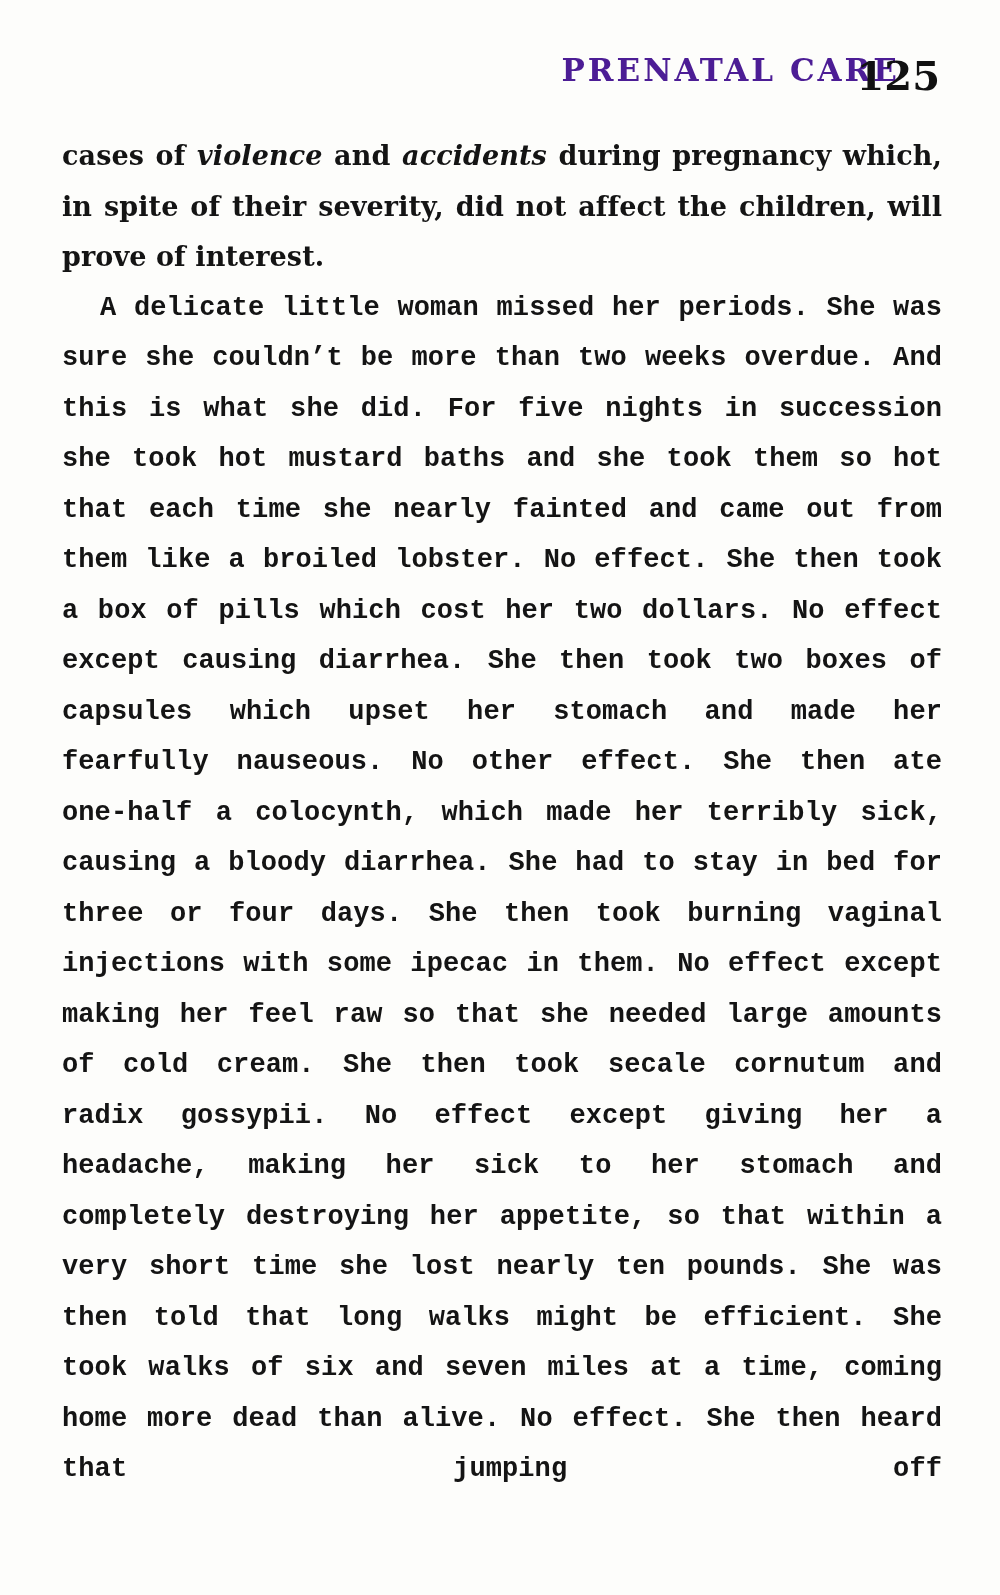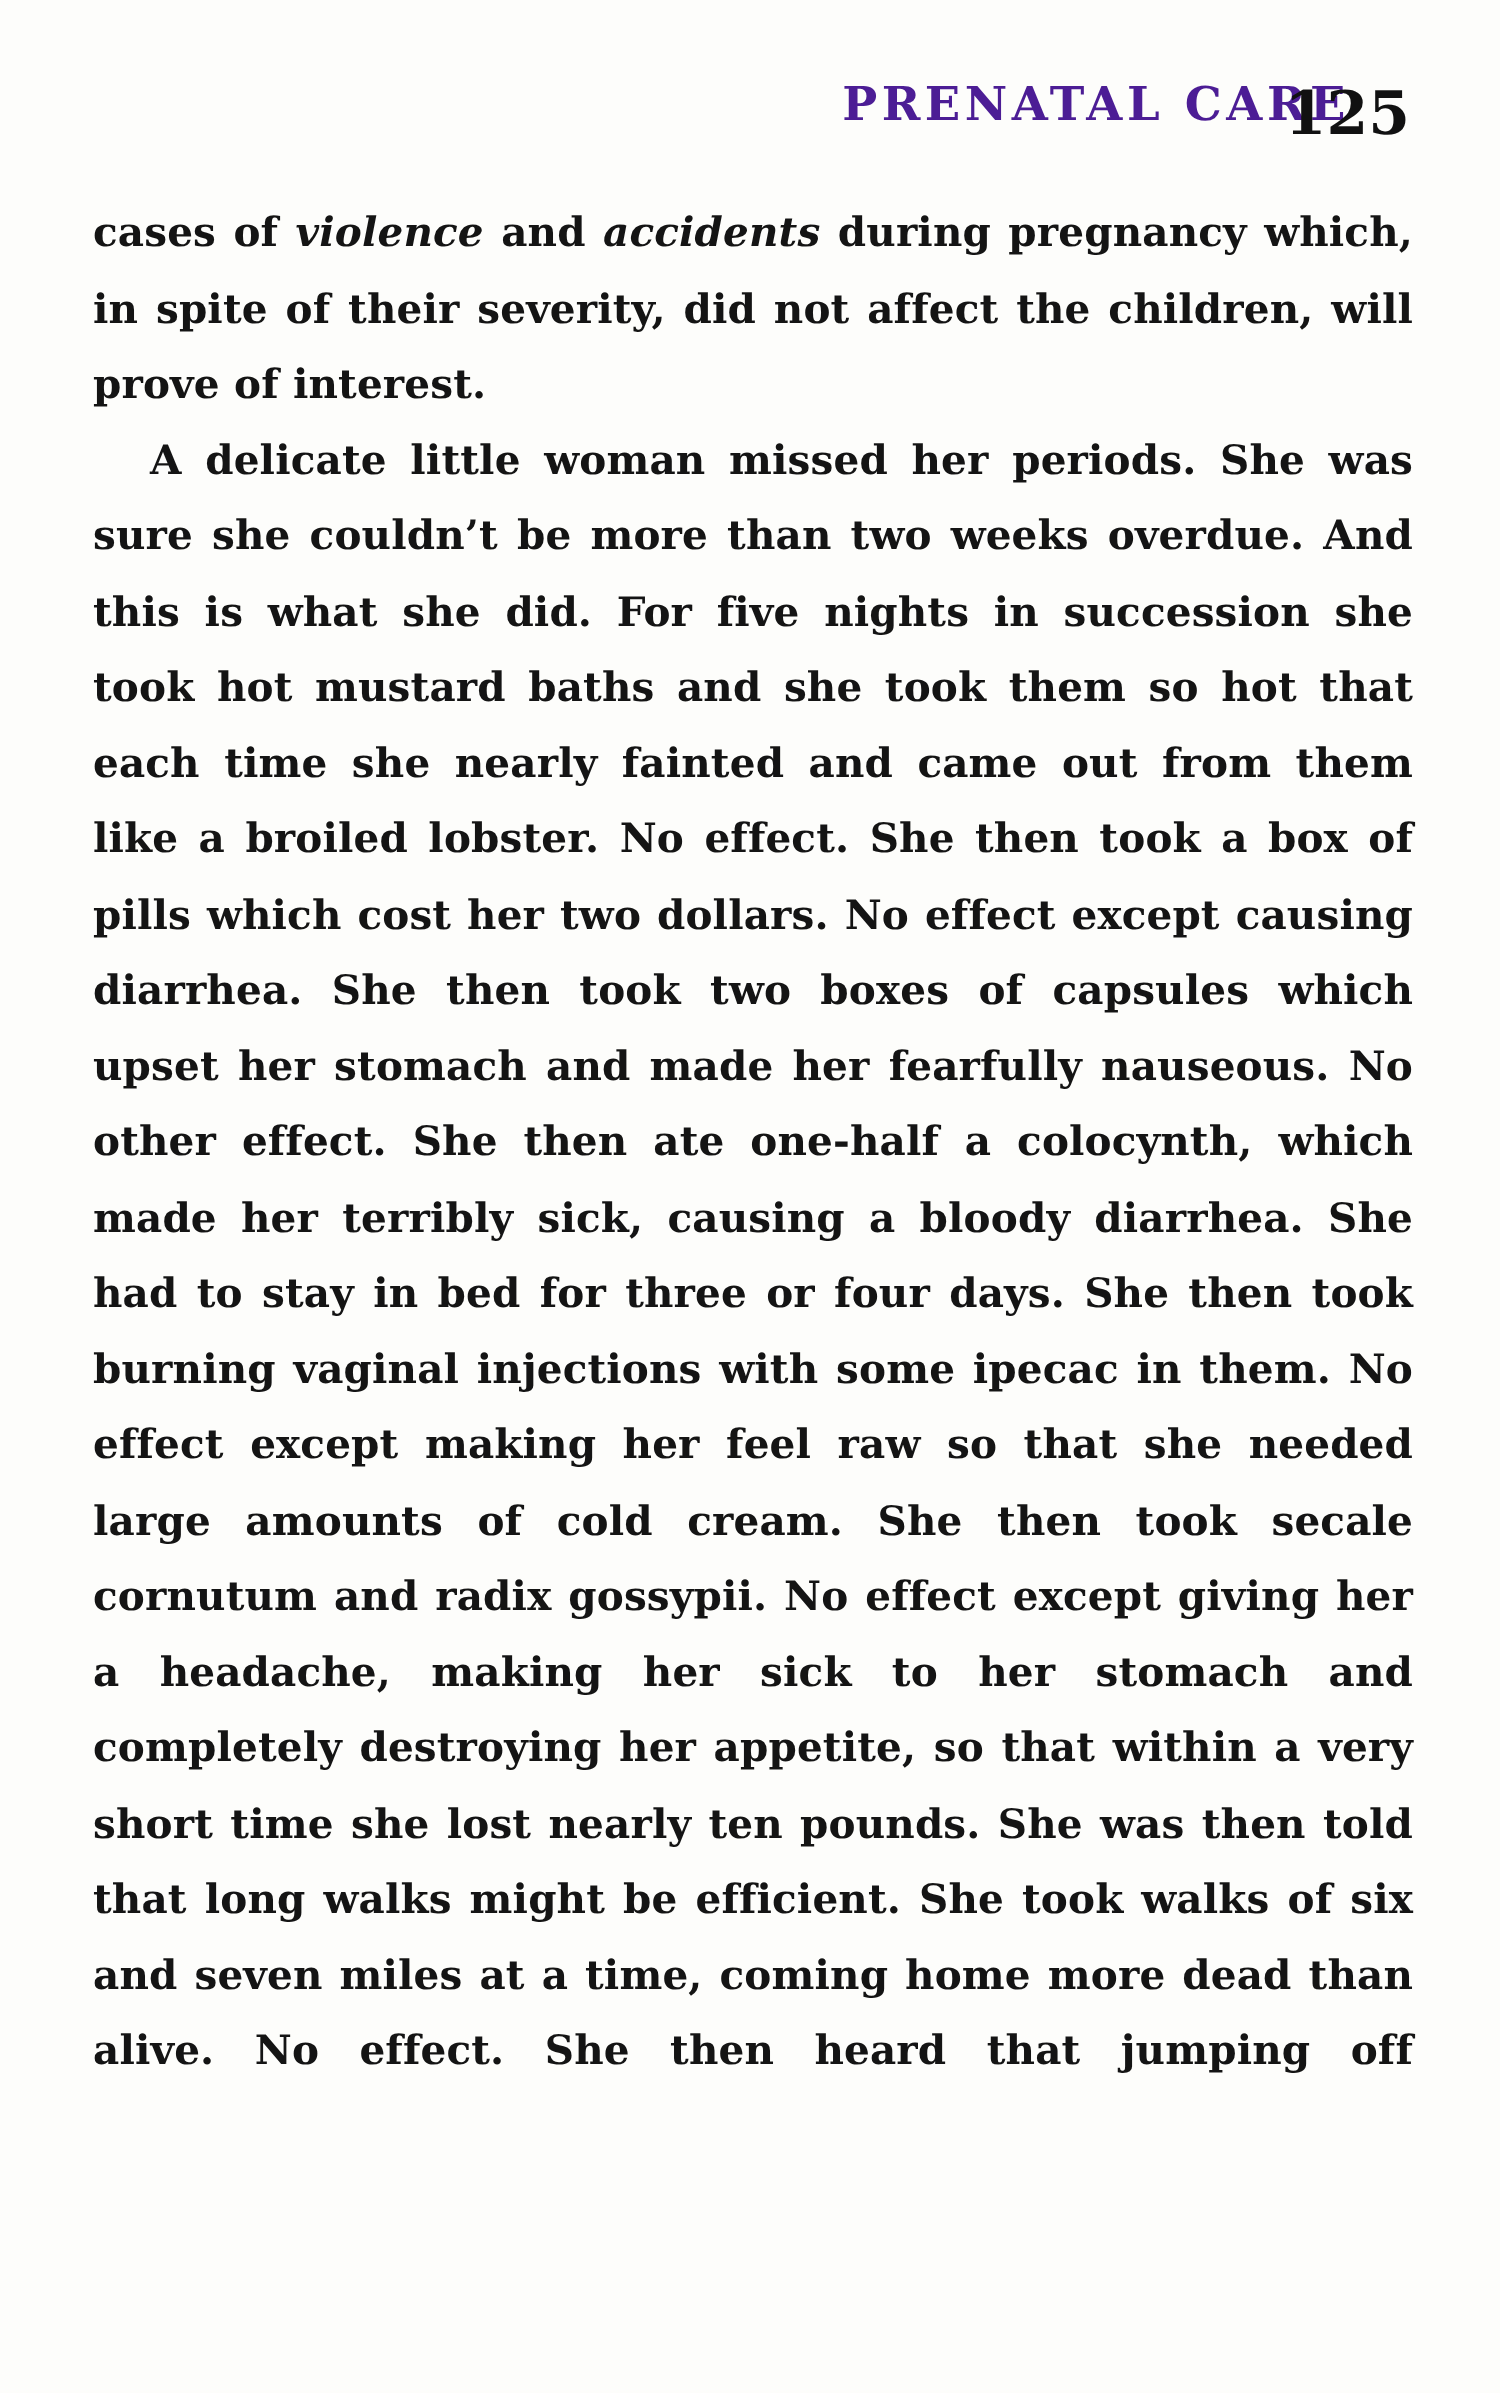--- a/index.html
+++ b/index.html
@@ -62,20 +62,21 @@
     font-weight: 700;
     font-size: 27px;
     line-height: 50.5px;
     text-align: justify;
     text-justify: inter-word;
     color: #141414;
     letter-spacing: 0.1px;
   }
   p.para.indent {
     text-indent: 38px;
+    font-family: Liberation Mono, monospace;
   }
   p.para.last::after {
     content: "";
     display: inline-block;
     width: 100%;
     height: 0;
   }
   em {
     font-style: italic;
   }

